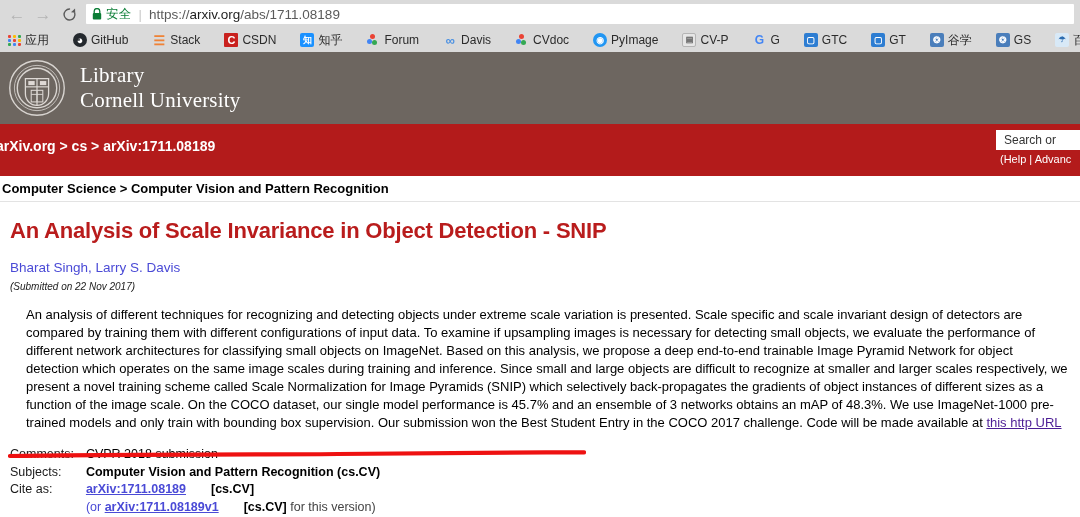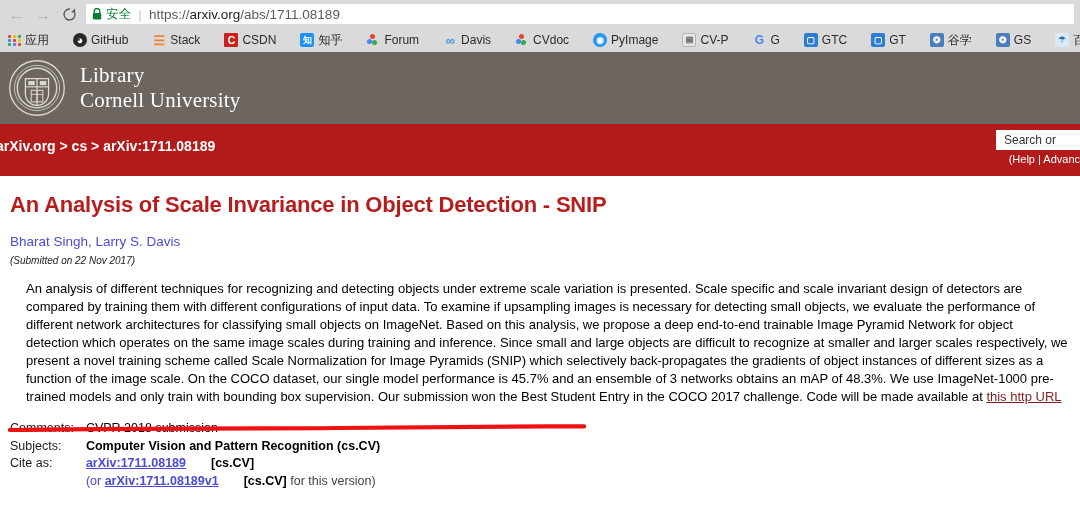--- a/index.html
+++ b/index.html
@@ -138,21 +138,21 @@
     font-size: 14px;
     margin-left: -4px;
     margin-top: 14px;
     white-space: nowrap;
   }
   #search-area {
     position: absolute;
     right: 0;
     top: 6px;
     width: 84px;
-    text-align: right;
+    text-align: left;
   }
   #search-box {
     background: #ffffff;
     height: 20px;
     display: flex;
     align-items: center;
     padding-left: 8px;
     font-size: 12px;
     color: #333;
     white-space: nowrap;
@@ -206,21 +206,21 @@
   }
   #abstract {
     margin-top: 14px;
     margin-left: 20px;
     margin-right: 6px;
     font-size: 13px;
     line-height: 1.39;
     text-align: left;
     color: #000;
   }
-  #abstract .lnk { color: #7f1d1d; }
+  #abstract .lnk { color: #4c1d95; }
 
   
   #meta {
     margin-top: 14px;
     padding-left: 4px;
     font-size: 12.5px;
     line-height: 1.32;
   }
   #meta table { border-collapse: collapse; }
   #meta td { vertical-align: top; padding: 0 0 1px 0; }
@@ -415,20 +415,21 @@
   </div>
 
   <div id="arxiv-bar">
     <div id="breadcrumb-bar">arXiv.org &gt; cs &gt; arXiv:1711.08189</div>
     <div id="search-area">
       <div id="search-box">Search or</div>
       <div id="search-links">(Help | Advanc</div>
     </div>
   </div>
 
+  <div id="subject-line">Computer Science &gt; Computer Vision and Pattern Recognition</div>
 
   <div id="paper">
 
     <h1 id="paper-title">An Analysis of Scale Invariance in Object Detection - SNIP</h1>
 
     <div id="authors">
       <a href="#">Bharat Singh, Larry S. Davis</a>
     </div>
 
     <div id="submit-date">(Submitted on 22 Nov 2017)</div>

